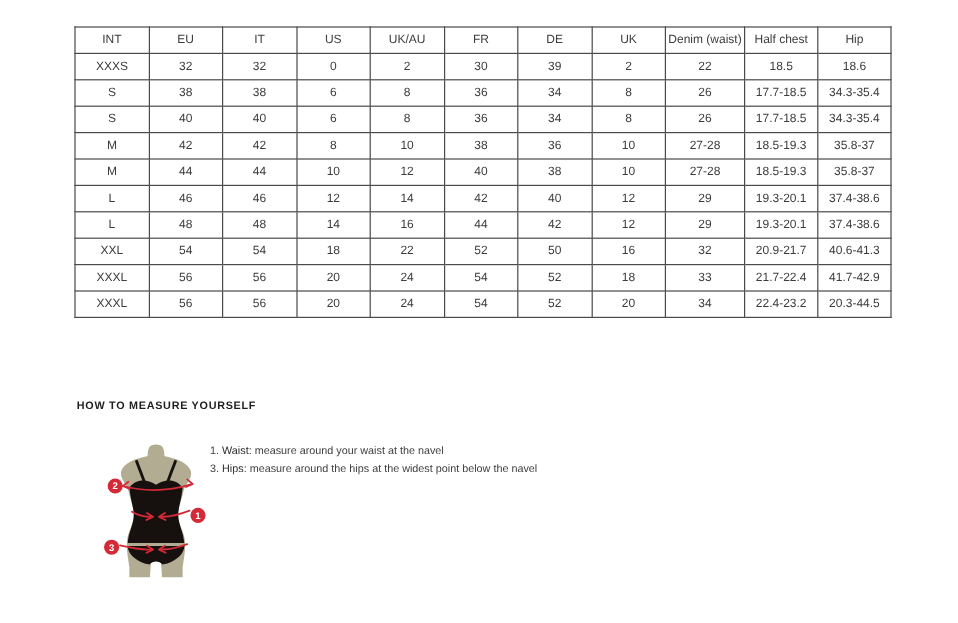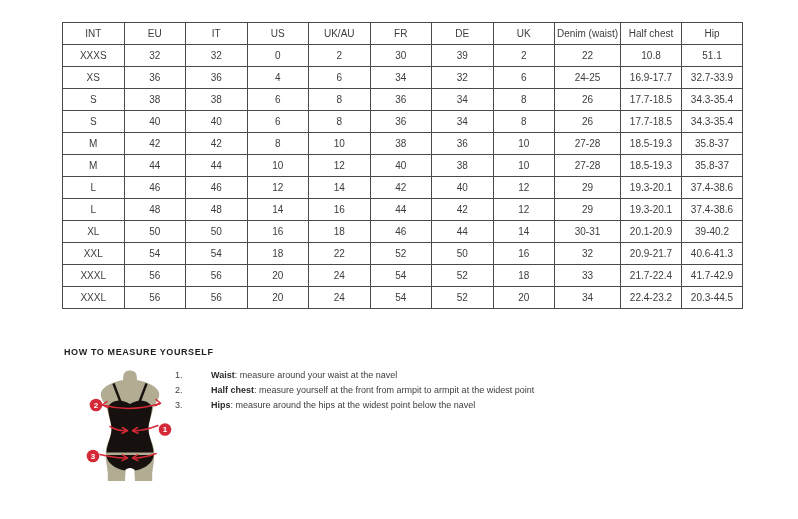--- a/index.html
+++ b/index.html
@@ -26,42 +26,42 @@
     font-size:10px;
     font-weight:400;
     color:#3c3c3c;
     padding:0 1px;
     white-space:nowrap;
     overflow:hidden;
   }
 
   
   .measure-heading {
-    position:absolute; left:64px; top:347px;
+    position:absolute; left:64px; top:333px;
     font-size:9px;
     font-weight:700;
     letter-spacing:0.6px;
     color:#1e1e1e;
   }
   .figure-wrap {
     position:absolute; left:80px; top:369px;
     width:100px; height:113px;
   }
   .steps {
     position:absolute; left:175px; top:370px;
     list-style:none;
     font-size:9px;
     color:#3d3d3d;
   }
   .steps li {
     line-height:11px;
     margin-bottom:4px;
     white-space:nowrap;
   }
-  .steps .step-label { font-weight:700; color:#2b2b2b;margin-left:26px; }
+  .steps .step-label { font-weight:400; color:#2b2b2b; }
 </style>
 </head>
 <body>
 
 <table class="size-table">
   <colgroup>
     <col span="8" style="width:61.5px">
     <col style="width:66px">
     <col span="2" style="width:61px">
   </colgroup>
@@ -84,35 +84,22 @@
       <tr>
         <td>XXXS</td>
         <td>32</td>
         <td>32</td>
         <td>0</td>
         <td>2</td>
         <td>30</td>
         <td>39</td>
         <td>2</td>
         <td>22</td>
-        <td>10.8</td>
-        <td>51.1</td>
-      </tr>
-      <tr>
-        <td>XS</td>
-        <td>36</td>
-        <td>36</td>
-        <td>4</td>
-        <td>6</td>
-        <td>34</td>
-        <td>32</td>
-        <td>6</td>
-        <td>24-25</td>
-        <td>16.9-17.7</td>
-        <td>32.7-33.9</td>
+        <td>18.5</td>
+        <td>18.6</td>
       </tr>
       <tr>
         <td>S</td>
         <td>38</td>
         <td>38</td>
         <td>6</td>
         <td>8</td>
         <td>36</td>
         <td>34</td>
         <td>8</td>
@@ -177,33 +164,20 @@
         <td>48</td>
         <td>48</td>
         <td>14</td>
         <td>16</td>
         <td>44</td>
         <td>42</td>
         <td>12</td>
         <td>29</td>
         <td>19.3-20.1</td>
         <td>37.4-38.6</td>
-      </tr>
-      <tr>
-        <td>XL</td>
-        <td>50</td>
-        <td>50</td>
-        <td>16</td>
-        <td>18</td>
-        <td>46</td>
-        <td>44</td>
-        <td>14</td>
-        <td>30-31</td>
-        <td>20.1-20.9</td>
-        <td>39-40.2</td>
       </tr>
       <tr>
         <td>XXL</td>
         <td>54</td>
         <td>54</td>
         <td>18</td>
         <td>22</td>
         <td>52</td>
         <td>50</td>
         <td>16</td>
@@ -291,21 +265,17 @@
       </g>
     </svg>
   </div>
 
   <ol class="steps">
     <li>
       <span>1.</span>
       <span class="step-label">Waist</span><span>: measure around your waist at the navel</span>
     </li>
     <li>
-      <span>2.</span>
-      <span class="step-label">Half chest</span><span>: measure yourself at the front from armpit to armpit at the widest point</span>
-    </li>
-    <li>
       <span>3.</span>
       <span class="step-label">Hips</span><span>: measure around the hips at the widest point below the navel</span>
     </li>
   </ol>
 </section>
 
 </body></html>

